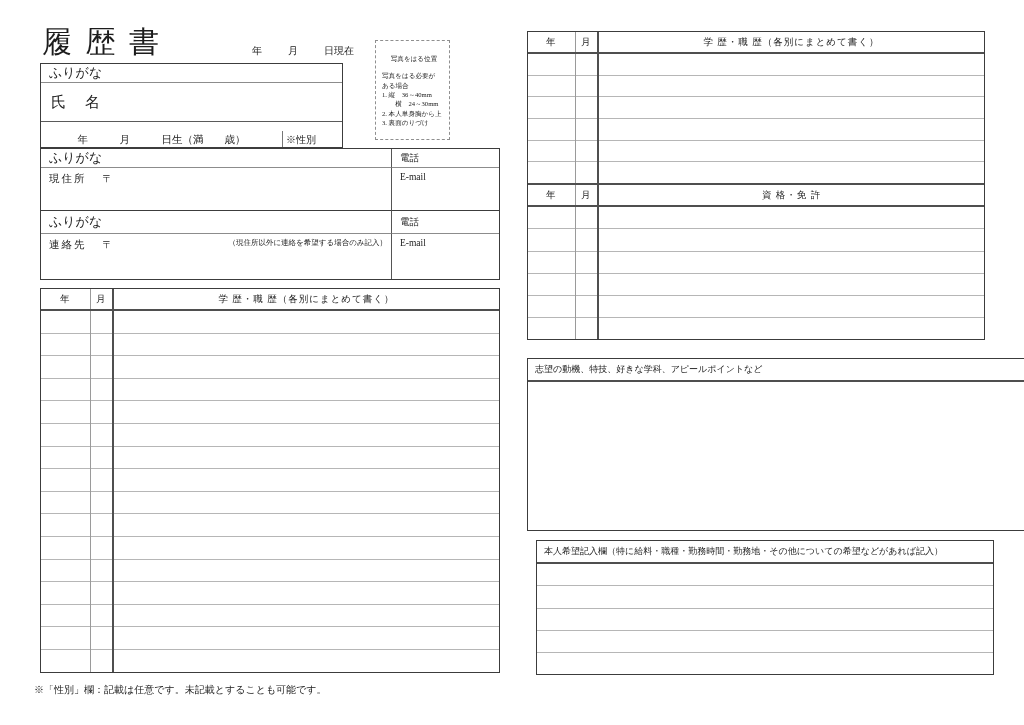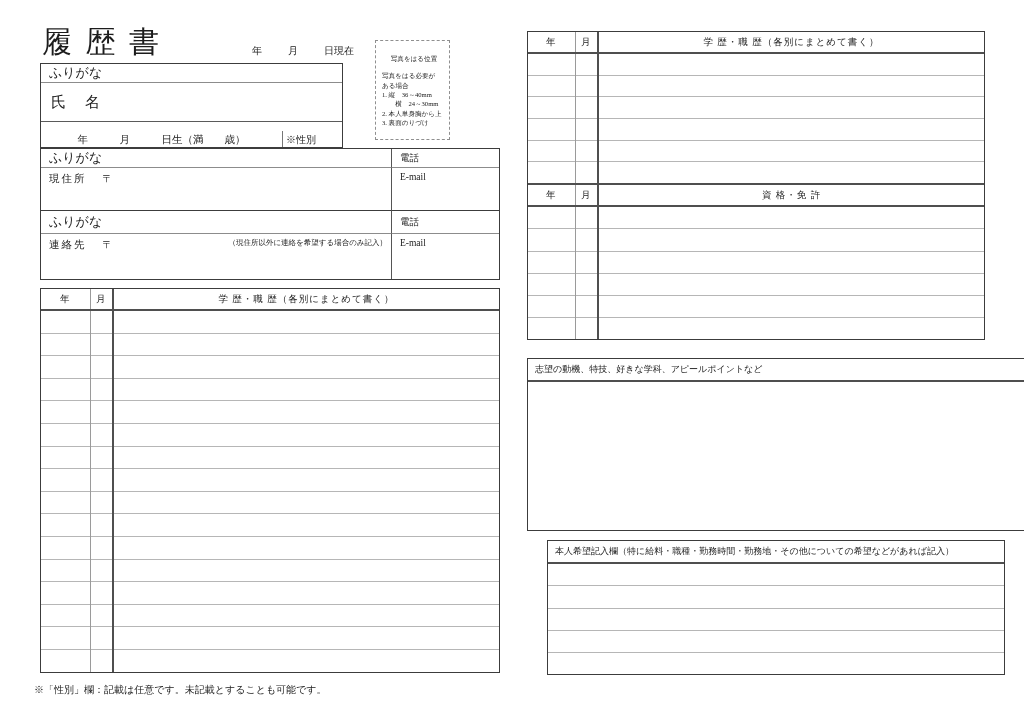--- a/index.html
+++ b/index.html
@@ -76,21 +76,21 @@
   #qtable td { height:21.2px; }
 
   
   .sec-box { border:1.6px solid #3c3c3c; box-sizing:border-box; background:#fff; }
   .sec-header {
     height:21px; border-bottom:2.6px solid #4f4f4f;
     font-size:9px; display:flex; align-items:center; padding-left:7px; box-sizing:content-box;
   }
   #motivation { left:527px; top:358px; width:552px; height:173px; }
   #motivation .sec-body { height:146px; }
-  #wishes { left:547px; top:540px; width:458px; }
+  #wishes { left:536px; top:540px; width:458px; }
   table.wtable { width:100%; border-collapse:collapse; table-layout:fixed; }
   .wtable td { height:21.3px; border-top:1px solid #b6b6b6; padding:0; }
   .wtable tr:first-child td { border-top:none; }
 
   #footnote { left:34px; top:683px; font-size:10px; }
 </style>
 </head>
 <body>
 
 <div id="sheet">

